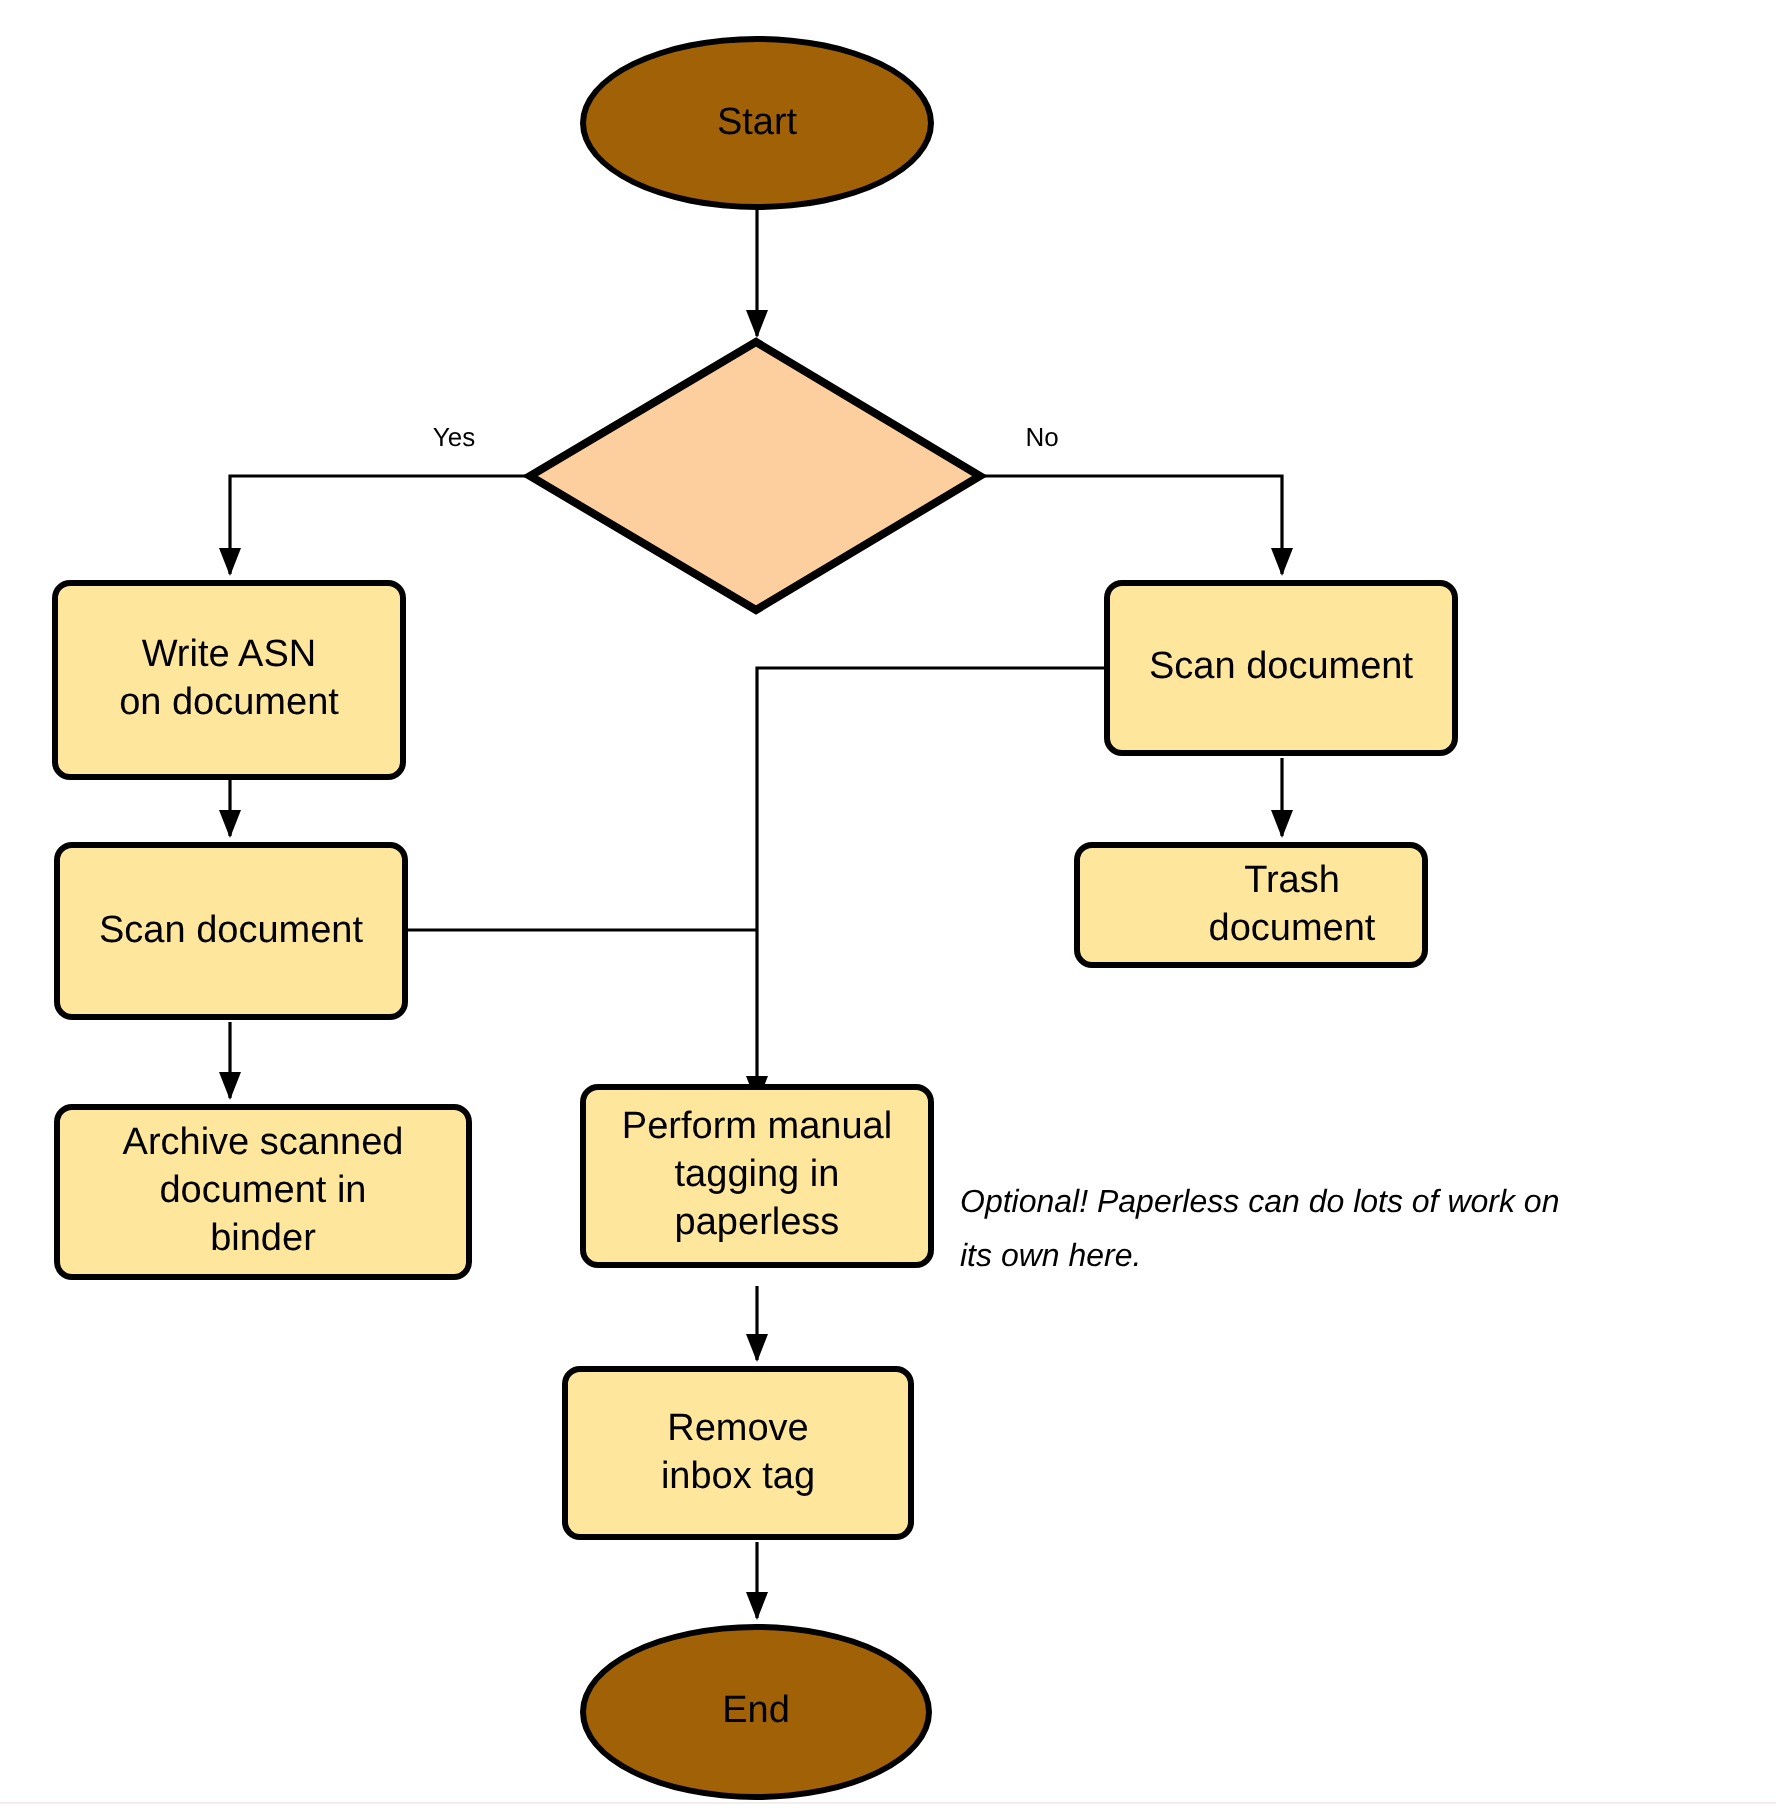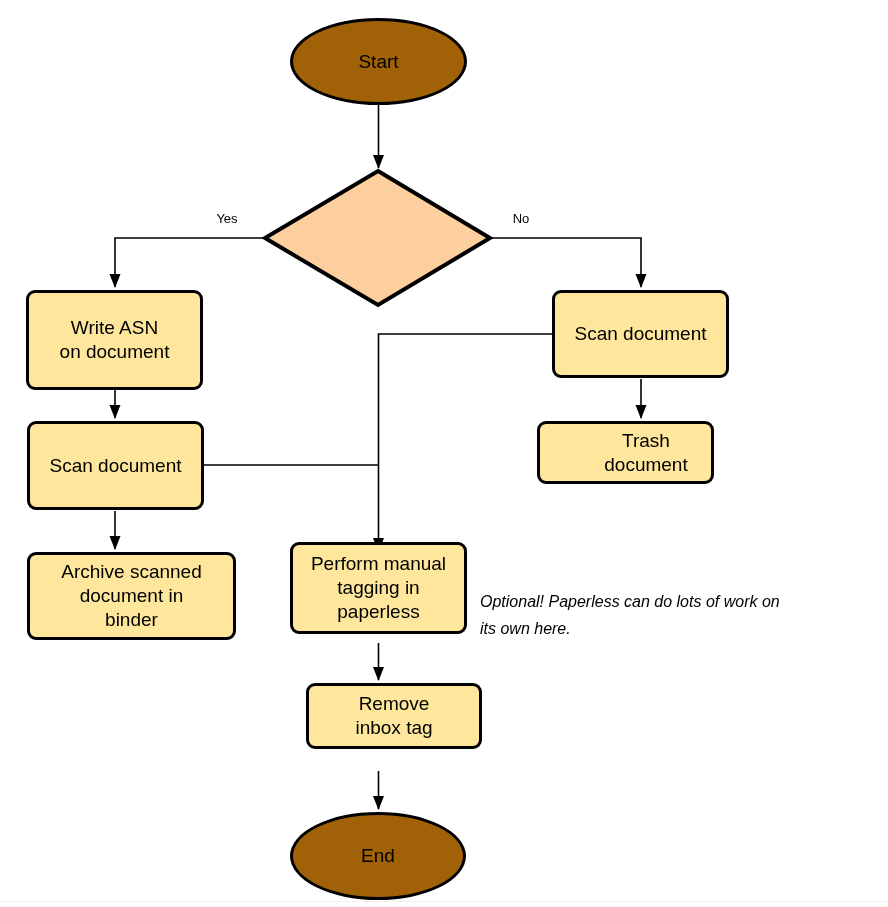--- a/index.html
+++ b/index.html
@@ -138,21 +138,21 @@
   <div class="node rect" style="left:537px; top:421px; width:177px; height:63px;padding-left:41px;">
     <span>Trash document</span>
   </div>
 
   <div class="node rect" style="left:290px; top:542px; width:177px; height:92px;">
     <span>Perform manual
 tagging in
 paperless</span>
   </div>
 
-  <div class="node rect" style="left:306px; top:683px; width:176px; height:66px;">
+  <div class="node rect" style="left:281px; top:683px; width:176px; height:87px;">
     <span>Remove
 inbox tag</span>
   </div>
 
   <div class="node ellipse" style="left:290px; top:812px; width:176px; height:88px;">
     <span>End</span>
   </div>
 
   <div class="annotation">Optional! Paperless can do lots of work on
 its own here.</div>

